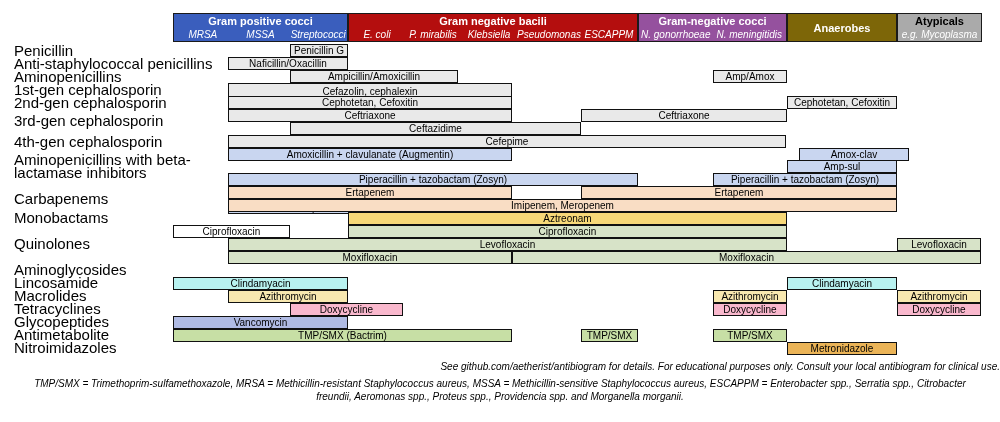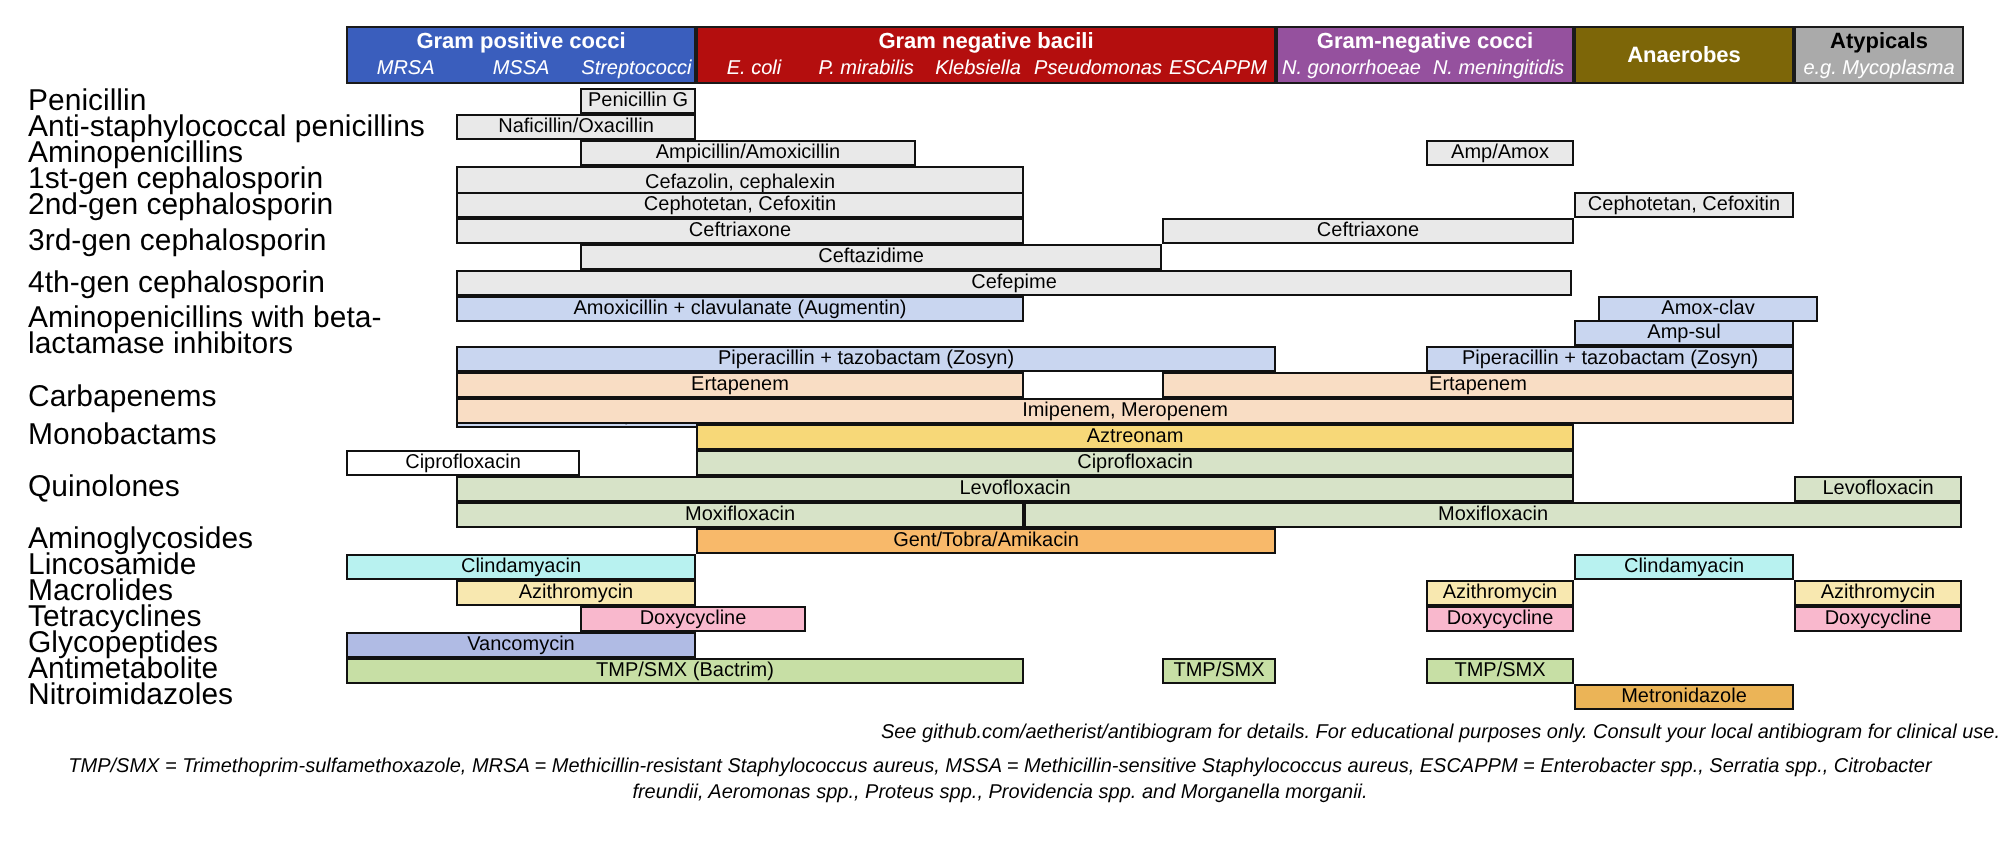--- a/index.html
+++ b/index.html
@@ -100,21 +100,20 @@
       <div class="bar" style="left: 228px; width: 284px; top: 186.34px; height: 13px; background: rgb(249, 221, 196);">Ertapenem</div>
       <div class="bar" style="left: 581px; width: 316px; top: 186.34px; height: 13px; background: rgb(249, 221, 196);">Ertapenem</div>
       <div class="bar" style="left: 348px; width: 439px; top: 212.22px; height: 13px; background: rgb(247, 216, 120);">Aztreonam</div>
       <div class="bar" style="left: 228px; width: 669px; top: 199.28px; height: 13px; background: rgb(249, 221, 196);">Imipenem, Meropenem</div>
       <div class="bar" style="left: 173px; width: 117px; top: 225.16px; height: 13px; background: rgb(255, 255, 255);">Ciprofloxacin</div>
       <div class="bar" style="left: 348px; width: 439px; top: 225.16px; height: 13px; background: rgb(215, 227, 200);">Ciprofloxacin</div>
       <div class="bar" style="left: 228px; width: 559px; top: 238.1px; height: 13px; background: rgb(215, 227, 200);">Levofloxacin</div>
       <div class="bar" style="left: 897px; width: 84px; top: 238.1px; height: 13px; background: rgb(215, 227, 200);">Levofloxacin</div>
       <div class="bar" style="left: 228px; width: 284px; top: 251.04px; height: 13px; background: rgb(215, 227, 200);">Moxifloxacin</div>
       <div class="bar" style="left: 512px; width: 469px; top: 251.04px; height: 13px; background: rgb(215, 227, 200);">Moxifloxacin</div>
-      <div class="bar" style="left: 348px; width: 290px; top: 263.98px; height: 13px; background: rgb(248, 185, 106);">Gent/Tobra/Amikacin</div>
       <div class="bar" style="left: 173px; width: 175px; top: 276.92px; height: 13px; background: rgb(184, 242, 240);">Clindamyacin</div>
       <div class="bar" style="left: 787px; width: 110px; top: 276.92px; height: 13px; background: rgb(184, 242, 240);">Clindamyacin</div>
       <div class="bar" style="left: 228px; width: 120px; top: 289.86px; height: 13px; background: rgb(248, 232, 176);">Azithromycin</div>
       <div class="bar" style="left: 713px; width: 74px; top: 289.86px; height: 13px; background: rgb(248, 232, 176);">Azithromycin</div>
       <div class="bar" style="left: 897px; width: 84px; top: 289.86px; height: 13px; background: rgb(248, 232, 176);">Azithromycin</div>
       <div class="bar" style="left: 290px; width: 113px; top: 302.8px; height: 13px; background: rgb(249, 184, 205);">Doxycycline</div>
       <div class="bar" style="left: 713px; width: 74px; top: 302.8px; height: 13px; background: rgb(249, 184, 205);">Doxycycline</div>
       <div class="bar" style="left: 897px; width: 84px; top: 302.8px; height: 13px; background: rgb(249, 184, 205);">Doxycycline</div>
       <div class="bar" style="left: 173px; width: 175px; top: 315.74px; height: 13px; background: rgb(176, 187, 228);">Vancomycin</div>
       <div class="bar" style="left: 173px; width: 339px; top: 328.68px; height: 13px; background: rgb(199, 223, 165);">TMP/SMX (Bactrim)</div>

